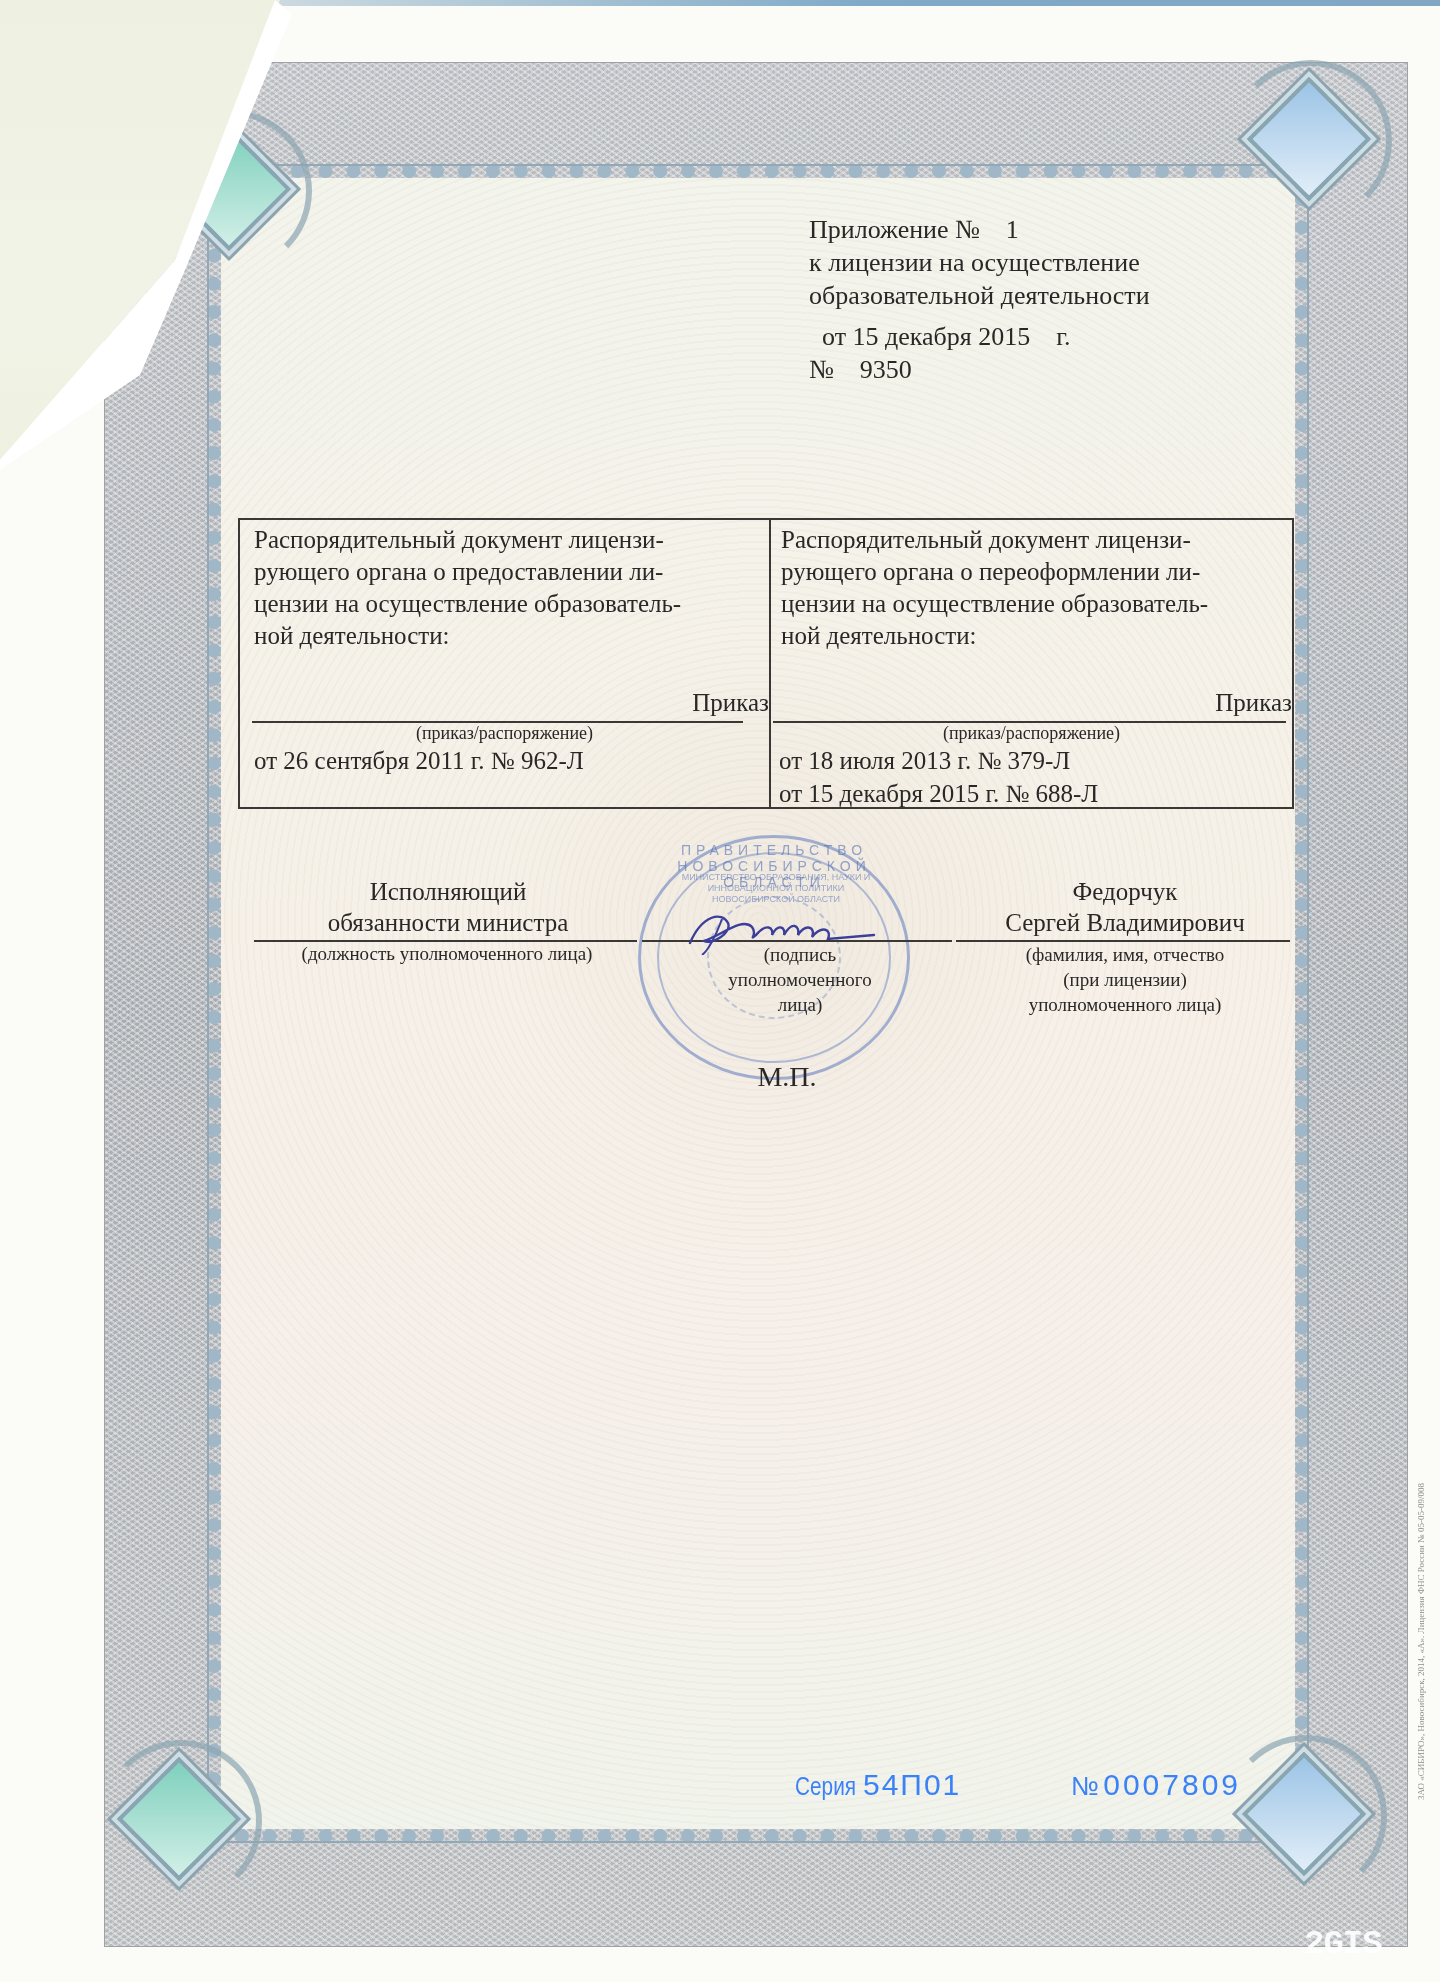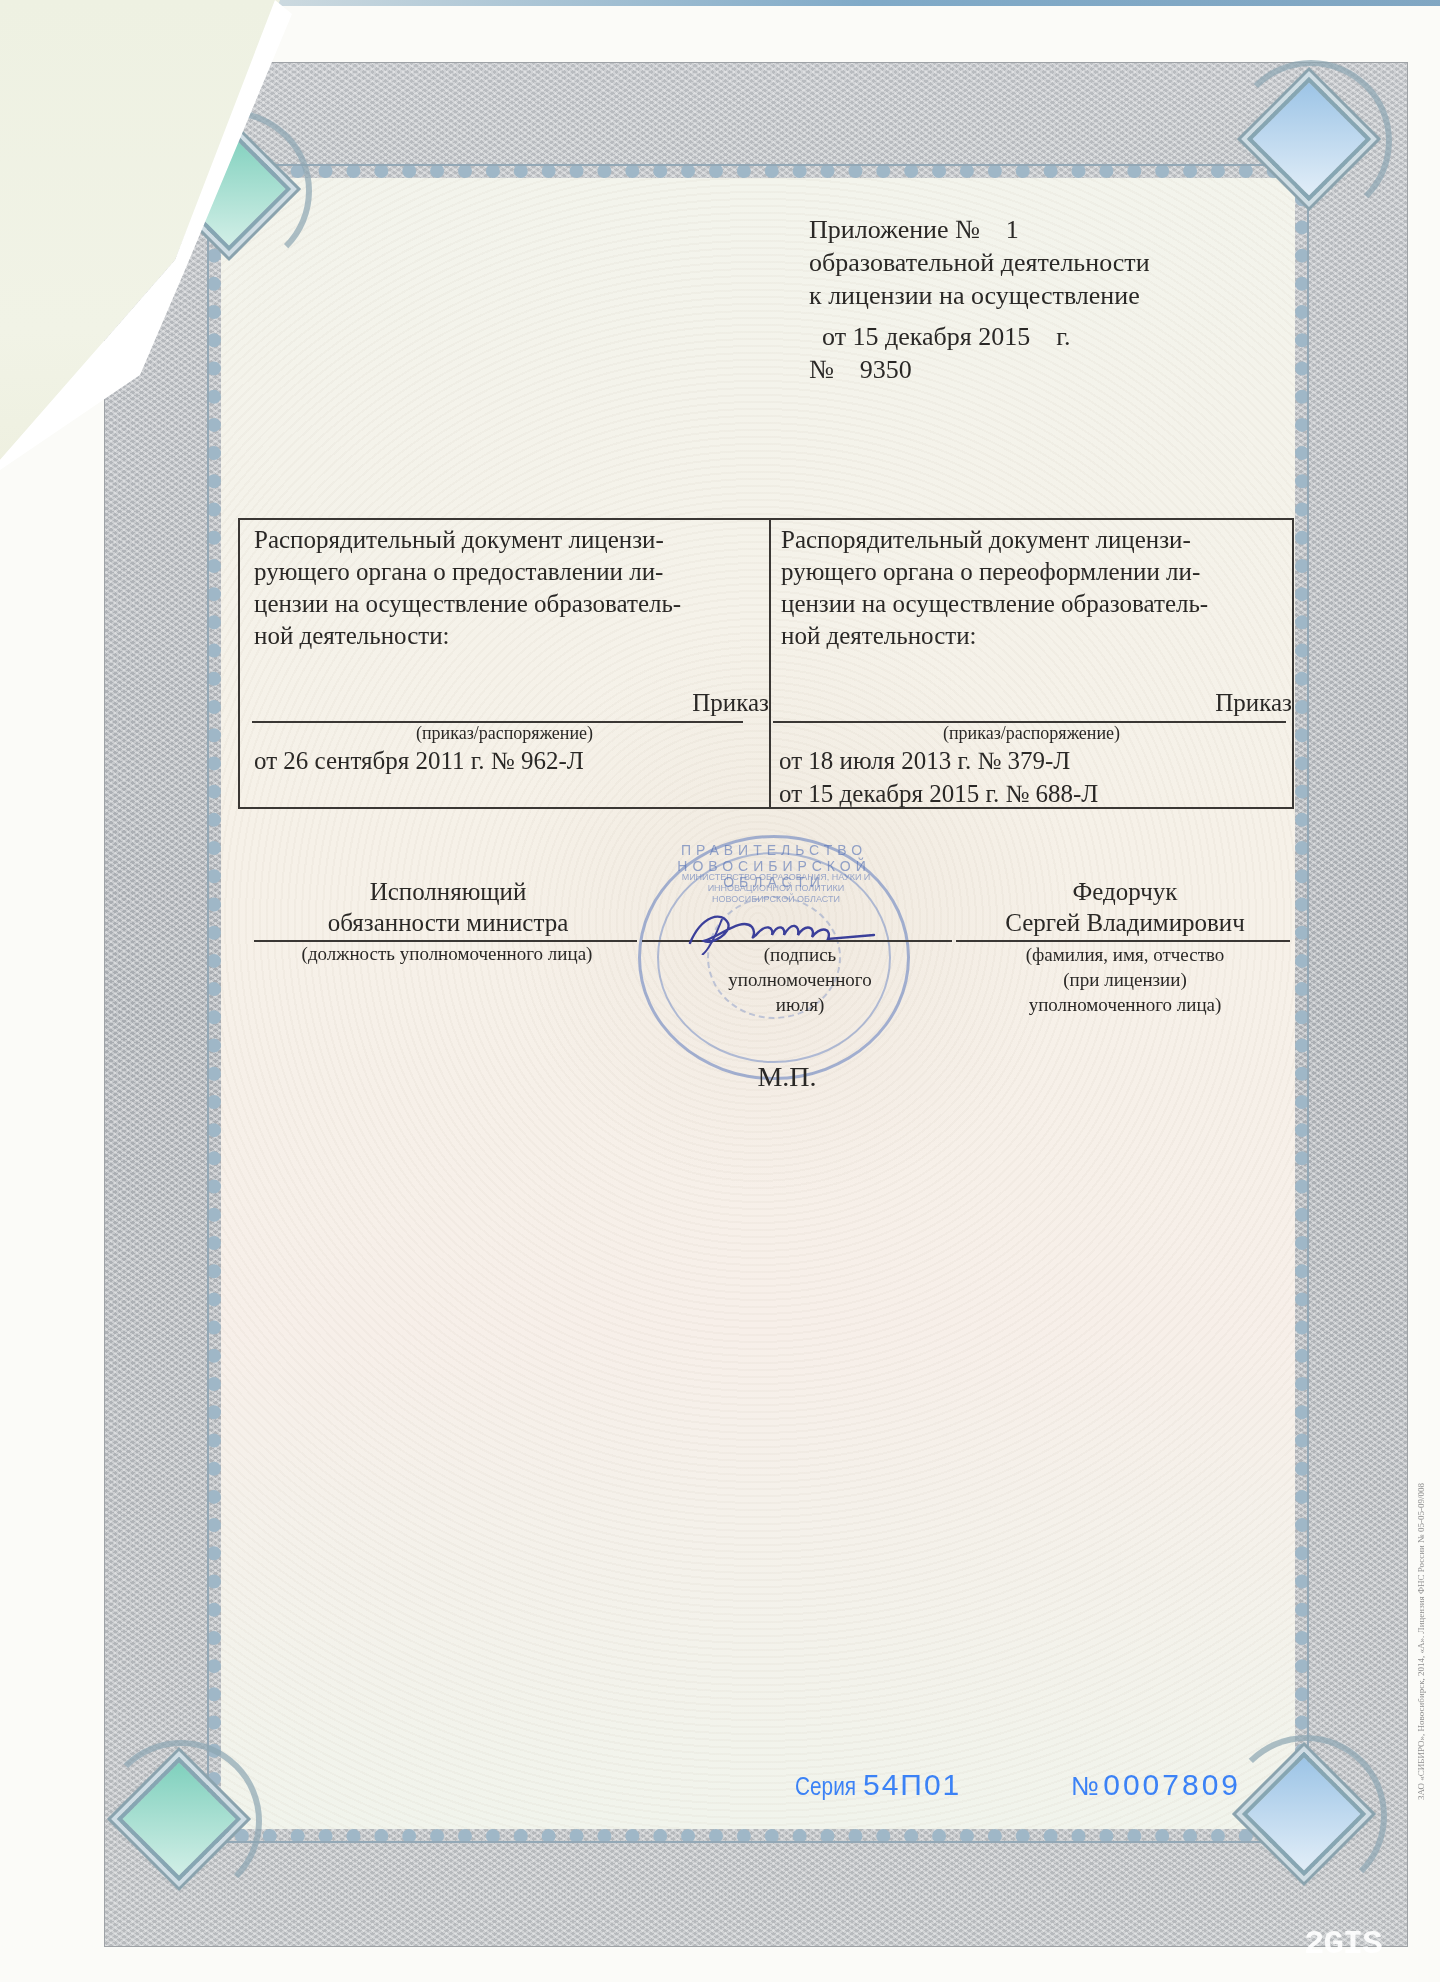--- a/index.html
+++ b/index.html
@@ -242,22 +242,22 @@
 <div class="corner corner-br">
     <div class="scroll"></div>
     <div class="gem"></div>
   </div>
 
 <div class="fold"></div>
 <div class="fold-edge"></div>
 
 <div class="appendix">
   <div class="row">Приложение №    1</div>
+  <div class="row">к лицензии на осуществление</div>
   <div class="row">образовательной деятельности</div>
-  <div class="row">к лицензии на осуществление</div>
   <div class="row date">от 15 декабря 2015    г.</div>
   <div class="row">№    9350</div>
 </div>
 
 <div class="orders-table">
   <div class="orders-col left">
     <div class="orders-head">Распорядительный документ лицензи-
 рующего органа о предоставлении ли-
 цензии на осуществление образователь-
 ной деятельности:</div>
@@ -298,21 +298,21 @@
 <div class="sig-position-caption">(должность  уполномоченного лица)</div>
 
 <svg class="signature" viewBox="0 0 200 50">
   <path d="M8 38 C 20 10, 40 6, 46 18 C 50 28, 30 40, 22 36 C 40 30, 60 12, 70 22 C 76 30, 66 36, 74 30 C 84 18, 92 22, 90 30 C 96 18, 104 22, 102 30 C 110 16, 118 20, 116 30 C 124 18, 134 22, 130 32 C 140 20, 150 24, 146 34 L 192 30" fill="none" stroke="#3b3f9a" stroke-width="2.4" stroke-linecap="round"></path>
   <path d="M40 14 C 34 30, 28 44, 20 50" fill="none" stroke="#3b3f9a" stroke-width="2"></path>
 </svg>
 
 <div class="sig-caption">
   <div>(подпись</div>
   <div>уполномоченного</div>
-  <div>июля)</div>
+  <div>лица)</div>
 </div>
 
 <div class="sig-name">
   <div>Федорчук</div>
   <div>Сергей Владимирович</div>
 </div>
 <div class="sig-name-caption">
   <div>(фамилия, имя, отчество</div>
   <div>(при лицензии)</div>
   <div>уполномоченного лица)</div>

